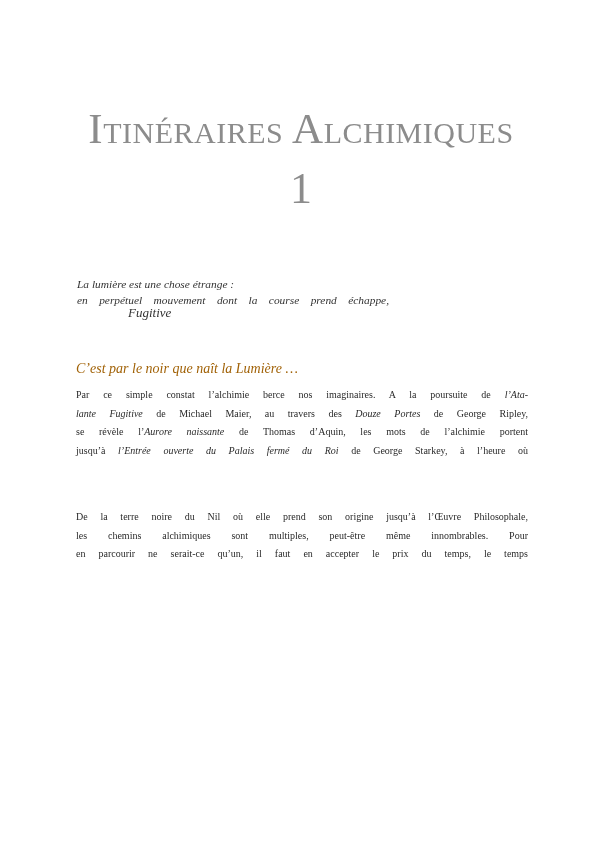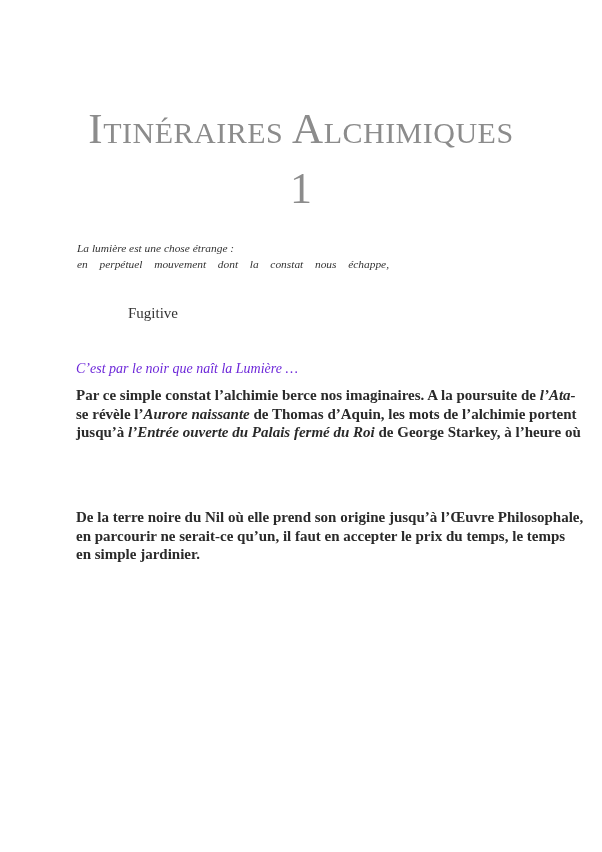--- a/index.html
+++ b/index.html
@@ -60,49 +60,50 @@
     }
     .epigraph .line {
       display: block;
       text-align: justify;
       text-align-last: justify;
       white-space: nowrap;
     }
     .epigraph .line.first {
       text-align: left;
       text-align-last: left;
+      margin-top: 36px;
     }
     .epigraph .line.just {
       white-space: normal;
     }
     .epigraph-source {
       position: absolute;
       left: 128px;
       top: 305px;
-      font-size: 15px;
+      font-style: italic;
+      font-size: 13px;
       line-height: 16px;
       color: #333;
     }
     .lead {
       position: absolute;
       left: 76px;
       top: 360px;
       font-style: italic;
       font-size: 14px;
       line-height: 18px;
-      color: #6d28d9;
+      color: #a16207;
     }
     .para {
       position: absolute;
       left: 76px;
       width: 452px;
-      font-size: 15px;
+      font-size: 10px;
       line-height: 18.6px;
       color: #2a2a2a;
-      font-weight: bold;
     }
     .para .line {
       display: block;
       white-space: nowrap;
       text-align: justify;
       text-align-last: justify;
       overflow: visible;
     }
     .para .line.last {
       text-align-last: left;
@@ -116,33 +117,34 @@
 <body>
 
 <div class="page">
 
   <h1 class="title"><span>I</span><span>tinéraires </span><span>A</span><span>lchimiques</span></h1>
 
   <div class="volume">1</div>
 
   <div class="epigraph">
     <span class="line first">La lumière est une chose étrange :</span>
-    <span class="line just">en perpétuel mouvement dont la constat nous échappe,</span>
+    <span class="line just">en perpétuel mouvement dont la course prend échappe,</span>
   </div>
 
   <div class="epigraph-source">Fugitive</div>
 
   <div class="lead">C’est par le noir que naît la Lumière …</div>
 
   <div class="para p1">
     <span class="line"><span>Par ce simple constat l’alchimie berce nos imaginaires. A la poursuite de </span><i>l’Ata-</i></span>
+    <span class="line"><i>lante Fugitive</i><span> de Michael Maier, au travers des </span><i>Douze Portes</i><span> de George Ripley,</span></span>
     <span class="line"><span>se révèle l’</span><i>Aurore naissante</i><span> de Thomas d’Aquin, les mots de l’alchimie portent</span></span>
     <span class="line"><span>jusqu’à </span><i>l’Entrée ouverte du Palais fermé du Roi</i><span> de George Starkey, à l’heure où</span></span>
   </div>
 
   <div class="para p2">
     <span class="line">De la terre noire du Nil où elle prend son origine jusqu’à l’Œuvre Philosophale,</span>
+    <span class="line">les chemins alchimiques sont multiples, peut-être même innombrables. Pour</span>
     <span class="line">en parcourir ne serait-ce qu’un, il faut en accepter le prix du temps, le temps</span>
-    <span class="line last">en simple jardinier.</span>
   </div>
 
 
 </div>
 
 </body></html>

